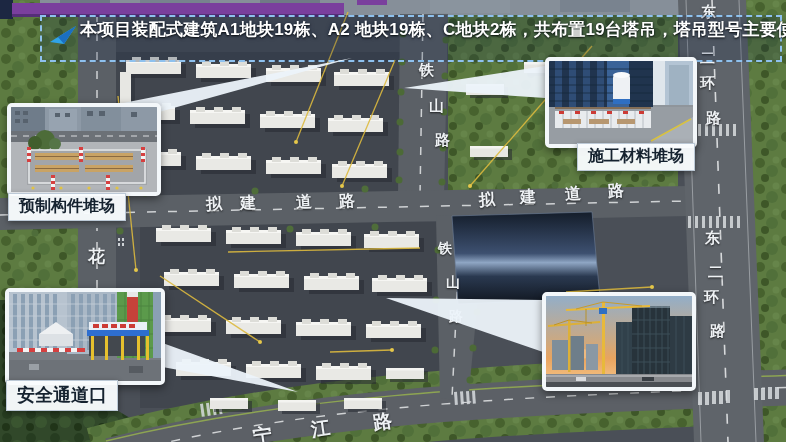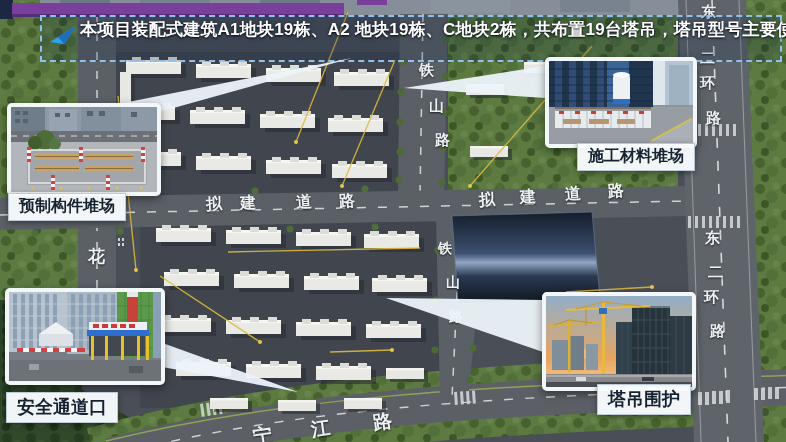--- a/index.html
+++ b/index.html
@@ -24,21 +24,21 @@
   .inset svg{display:block;}
   #inset-precast{left:7px;top:103px;width:146px;height:85px;}
   #inset-material{left:545px;top:57px;width:144px;height:83px;}
   #inset-safety{left:5px;top:288px;width:152px;height:89px;}
   #inset-crane{left:542px;top:292px;width:146px;height:91px;}
   .pill{position:absolute;z-index:6;background:rgba(249,252,254,.96);border:1px solid #bcc9d6;
         border-radius:0;color:#15222f;font-weight:bold;padding:2px 10px 3px;white-space:nowrap;
         box-shadow:0 2px 6px rgba(0,0,0,.4);}
   #pill-precast{left:8px;top:193px;font-size:16px;}
   #pill-material{left:577px;top:143px;font-size:16px;}
-  #pill-safety{left:6px;top:392px;font-size:18px;}
+  #pill-safety{left:6px;top:380px;font-size:18px;}
   #pill-crane{left:597px;top:384px;font-size:18px;}
 </style>
 </head>
 <body>
 
 <div class="stage">
 
   <svg class="mapsvg" width="786" height="442" viewBox="0 0 786 442">
     <defs>
       <pattern id="trees" width="26" height="26" patternUnits="userSpaceOnUse">
@@ -569,15 +569,14 @@
       <line x1="0" y1="80" x2="146" y2="80" stroke="#c8cacd" stroke-width="1"></line>
       <rect x="30" y="81" width="10" height="4" fill="#d8dadd"></rect>
       <rect x="96" y="81" width="12" height="4" fill="#3a3f45"></rect>
       <rect y="86" width="146" height="5" fill="#4b4f54"></rect>
     </svg>
   </div>
 
   <div class="pill" id="pill-precast">预制构件堆场</div>
   <div class="pill" id="pill-material">施工材料堆场</div>
   <div class="pill" id="pill-safety">安全通道口</div>
-  <div class="pill" id="pill-crane">塔吊围护</div>
 
 </div>
 
 </body></html>

